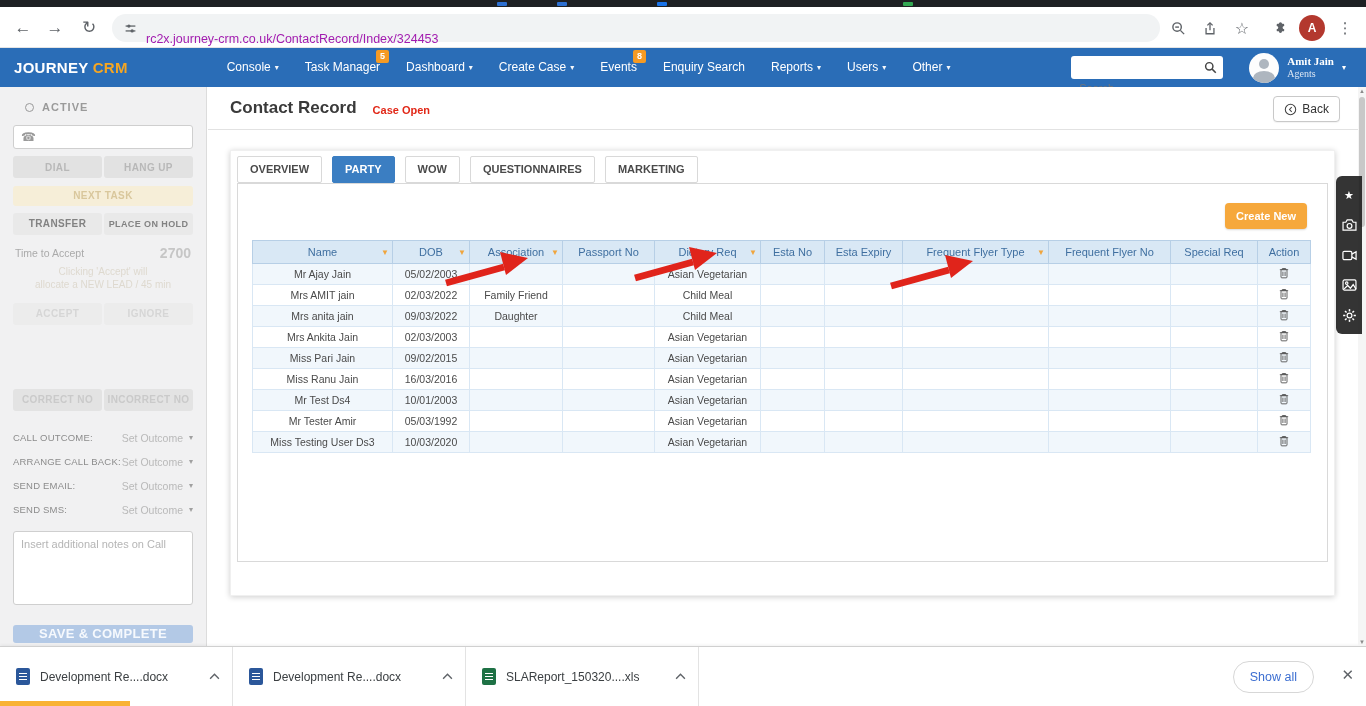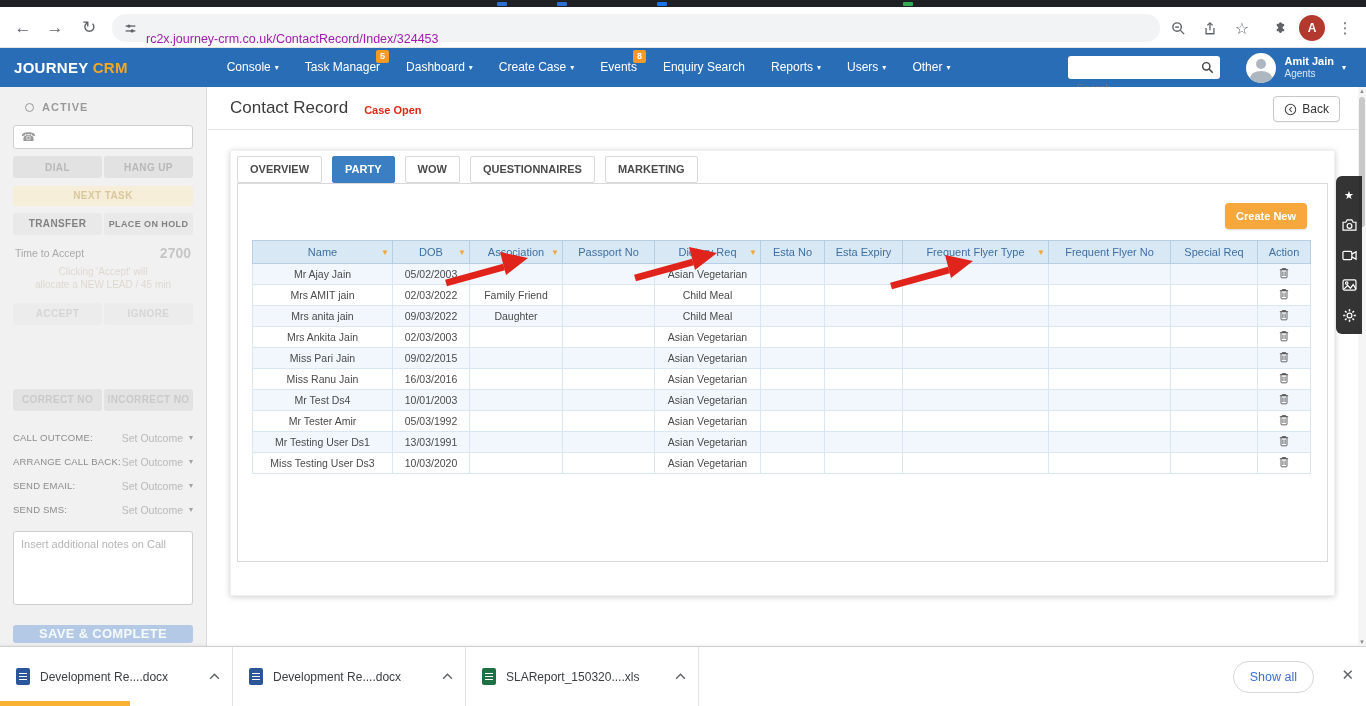--- a/index.html
+++ b/index.html
@@ -19,21 +19,21 @@
   
   .appnav { position:absolute; left:0; top:48px; width:1366px; height:39px; background:#2a6db7; display:flex; align-items:center; padding:0 14px; color:#fff; }
   .brand { font-size:15px; font-weight:bold; letter-spacing:.3px; margin-right:86px; white-space:nowrap; cursor:pointer; }
   .brand .accent { color:#f5a623; margin-left:4px; }
   .nav-items { display:flex; list-style:none; height:39px; }
   .nav-item { position:relative; padding:0 13px; line-height:39px; font-size:12px; white-space:nowrap; cursor:pointer; display:flex; align-items:center; gap:4px; }
   .nav-item .caret { font-size:8px; opacity:.95; }
   .nav-item .badge { position:absolute; top:2px; right:4px; background:#f59a23; color:#fff; font-size:9px; line-height:1; padding:2px 4px; border-radius:2px; font-weight:bold; }
   .nav-search { margin-left:auto; width:152px; height:23px; background:#fff; border-radius:3px; display:flex; align-items:center; padding:0 6px 0 8px; }
   .nav-search input { flex:1; border:none; outline:none; font-size:11px; color:#333; min-width:0; background:transparent;margin-top:40px; }
-  .nav-user { margin-left:26px; display:flex; align-items:center; gap:8px; cursor:pointer; margin-right:6px; }
+  .nav-user { margin-left:26px; display:flex; align-items:center; gap:8px; cursor:pointer; margin-right:6px;font-family:Liberation Serif, serif; }
   .nav-avatar { width:30px; height:30px; border-radius:50%; background:#fdfdfd; position:relative; overflow:hidden; flex:none; }
   .nav-avatar::before { content:""; position:absolute; top:6px; left:10px; width:10px; height:10px; border-radius:50%; background:#aeb6bf; }
   .nav-avatar::after { content:""; position:absolute; top:18px; left:4px; width:22px; height:14px; border-radius:50% 50% 0 0; background:#aeb6bf; }
   .nav-user .uname { font-size:11px; font-weight:bold; line-height:1.2; }
   .nav-user .urole { font-size:10px; color:#dbe6f3; line-height:1.2; }
   .nav-user .caret { font-size:8px; }
 
   
   .sidebar { position:absolute; left:0; top:87px; width:207px; height:559px; background:#f1f1f2; border-right:1px solid #dcdcdc; padding:14px 13px 0; }
   .sb-status { display:flex; align-items:center; gap:8px; padding-left:12px; margin-bottom:12px; }
@@ -59,21 +59,21 @@
   .sb-out .valwrap { display:flex; align-items:center; gap:6px; cursor:pointer; }
   .sb-out .val { font-size:10.5px; color:#b9b9b9; }
   .sb-out .caret { font-size:8px; color:#a0a0a0; }
   .sb-notes { width:100%; height:74px; margin-top:9px; border:1px solid #cfcfcf; border-radius:3px; resize:none; font-family:"Liberation Sans",sans-serif; font-size:11px; padding:6px 7px; color:#555; outline:none; }
   .sb-notes::placeholder { color:#b5b5b5; }
   .b-save { width:100%; height:18px; background:#b3c9e6; color:#f6f9fd; font-size:13px; font-weight:bold; border:none; border-radius:3px; margin-top:16px; cursor:pointer; letter-spacing:.3px; }
 
   
   .main { position:absolute; left:208px; top:87px; width:1158px; height:559px; background:#fff; }
   .main-header { position:absolute; left:0; top:0; right:0; height:43px; border-bottom:1px solid #e2e2e2; display:flex; align-items:center; padding-left:22px; }
-  .page-title { font-size:17px; font-weight:normal; color:#3a3a3a; }
+  .page-title { font-size:17px; font-weight:bold; color:#3a3a3a; }
   .case-open { font-size:11px; font-weight:bold; color:#e12717; margin-left:16px; margin-top:3px; }
   .back-btn { position:absolute; right:26px; top:9px; height:26px; background:#fff; border:1px solid #c9c9c9; border-radius:4px; padding:0 10px; font-size:12px; color:#333; display:flex; align-items:center; gap:5px; cursor:pointer; box-shadow:0 1px 1px rgba(0,0,0,.05); }
   .card { position:absolute; left:22px; top:63px; width:1105px; height:446px; background:#fff; box-shadow:0 1px 6px rgba(0,0,0,.2); border:1px solid #f0f0f0; }
   .tabs { position:absolute; left:6px; top:5px; display:flex; gap:10px; list-style:none; }
   .tab { height:27px; line-height:25px; padding:0 12px; font-size:11px; font-weight:bold; color:#4a4a4a; background:#fff; border:1px solid #d9d9d9; cursor:pointer; border-radius:2px; }
   .tab.active { background:#3b7ec2; border-color:#3b7ec2; color:#fff; }
   .panel { position:absolute; left:6px; right:6px; top:32px; height:379px; border:1px solid #d9d9d9; }
   .create-btn { position:absolute; right:20px; top:19px; background:#f6a83c; color:#fff; font-size:11px; font-weight:bold; border:none; border-radius:4px; padding:7px 11px; cursor:pointer; box-shadow:0 1px 2px rgba(0,0,0,.15); }
   .grid { position:absolute; left:14px; top:56px; width:1058px; border-collapse:collapse; table-layout:fixed; }
   .grid th { height:23px; background:#d9e8f5; color:#3f6fa0; font-size:11px; font-weight:normal; border:1px solid #b7cfe6; position:relative; text-align:center; }
@@ -598,42 +598,20 @@
                   <svg width="10" height="12" viewBox="0 0 12 14" fill="none" stroke="#555" stroke-width="1.1">
                     <path d="M1 3h10"></path>
                     <path d="M4 3V1.6h4V3"></path>
                     <rect x="2.4" y="3" width="7.2" height="9.8" rx="1"></rect>
                     <path d="M4.7 5.4v5.2M7.3 5.4v5.2"></path>
                   </svg>
                 </button>
               </td>
             </tr>
 
-            <tr>
-              <td>Mr Testing User Ds1</td>
-              <td>13/03/1991</td>
-              <td></td>
-              <td></td>
-              <td>Asian Vegetarian</td>
-              <td></td>
-              <td></td>
-              <td></td>
-              <td></td>
-              <td></td>
-              <td>
-                <button class="trash-btn">
-                  <svg width="10" height="12" viewBox="0 0 12 14" fill="none" stroke="#555" stroke-width="1.1">
-                    <path d="M1 3h10"></path>
-                    <path d="M4 3V1.6h4V3"></path>
-                    <rect x="2.4" y="3" width="7.2" height="9.8" rx="1"></rect>
-                    <path d="M4.7 5.4v5.2M7.3 5.4v5.2"></path>
-                  </svg>
-                </button>
-              </td>
-            </tr>
 
 
             <tr>
               <td>Miss Testing User Ds3</td>
               <td>10/03/2020</td>
               <td></td>
               <td></td>
               <td>Asian Vegetarian</td>
               <td></td>
               <td></td>

